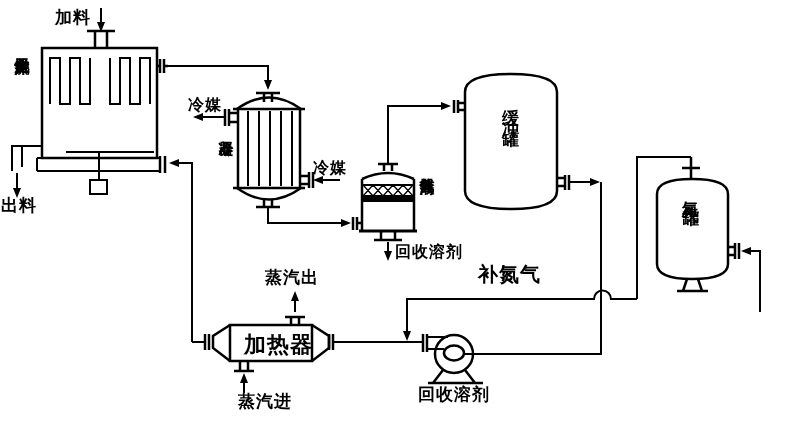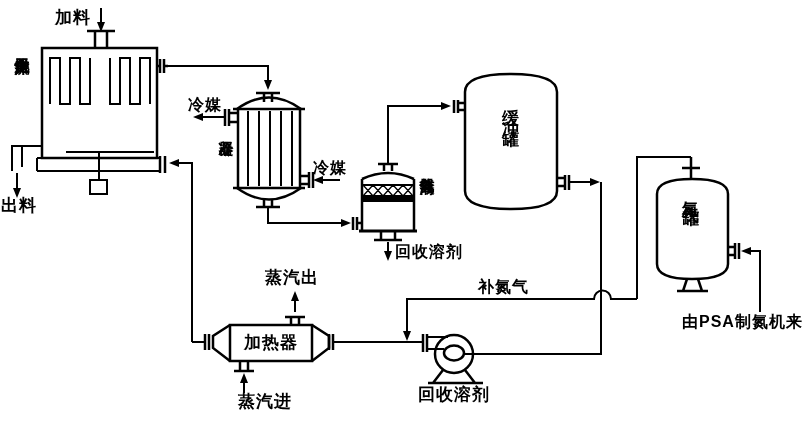--- a/index.html
+++ b/index.html
@@ -178,19 +178,18 @@
   <div class="lbl" style="left:55px;  top:9px;   font-size:17px;">加料</div>
   <div class="vlbl" style="left:15px;  top:46px;  font-size:15px;">流化床干燥器</div>
   <div class="lbl" style="left:1px;   top:197px; font-size:17px;">出料</div>
   <div class="lbl" style="left:188px; top:97px;  font-size:16px;">冷媒</div>
   <div class="vlbl" style="left:219px; top:129px; font-size:15px;">冷凝器</div>
   <div class="lbl" style="left:313px; top:160px; font-size:16px;">冷媒</div>
   <div class="vlbl" style="left:420px; top:166px; font-size:15px;">气液分离器</div>
   <div class="lbl" style="left:395px; top:244px; font-size:16px;">回收溶剂</div>
   <div class="vlbl" style="left:502px; top:95px;  font-size:17px; letter-spacing:11px;">缓冲罐</div>
   <div class="vlbl" style="left:682px; top:188px; font-size:17px; letter-spacing:4px;">氮气罐</div>
-  <div class="lbl" style="left:682px; top:314px; font-size:16px;">由PSA制氮机来</div>
-  <div class="lbl" style="left:478px; top:279px; font-size:16px;">补氮气</div>
+  <div class="lbl" style="left:478px; top:264px; font-size:20px;">补氮气</div>
   <div class="lbl" style="left:265px; top:269px; font-size:17px;">蒸汽出</div>
-  <div class="lbl" style="left:244px; top:334px; font-size:17px;">加热器</div>
+  <div class="lbl" style="left:244px; top:334px; font-size:22px;">加热器</div>
   <div class="lbl" style="left:238px; top:393px; font-size:17px;">蒸汽进</div>
   <div class="lbl" style="left:418px; top:386px; font-size:17px;">回收溶剂</div>
 </div>
 
 </body></html>

